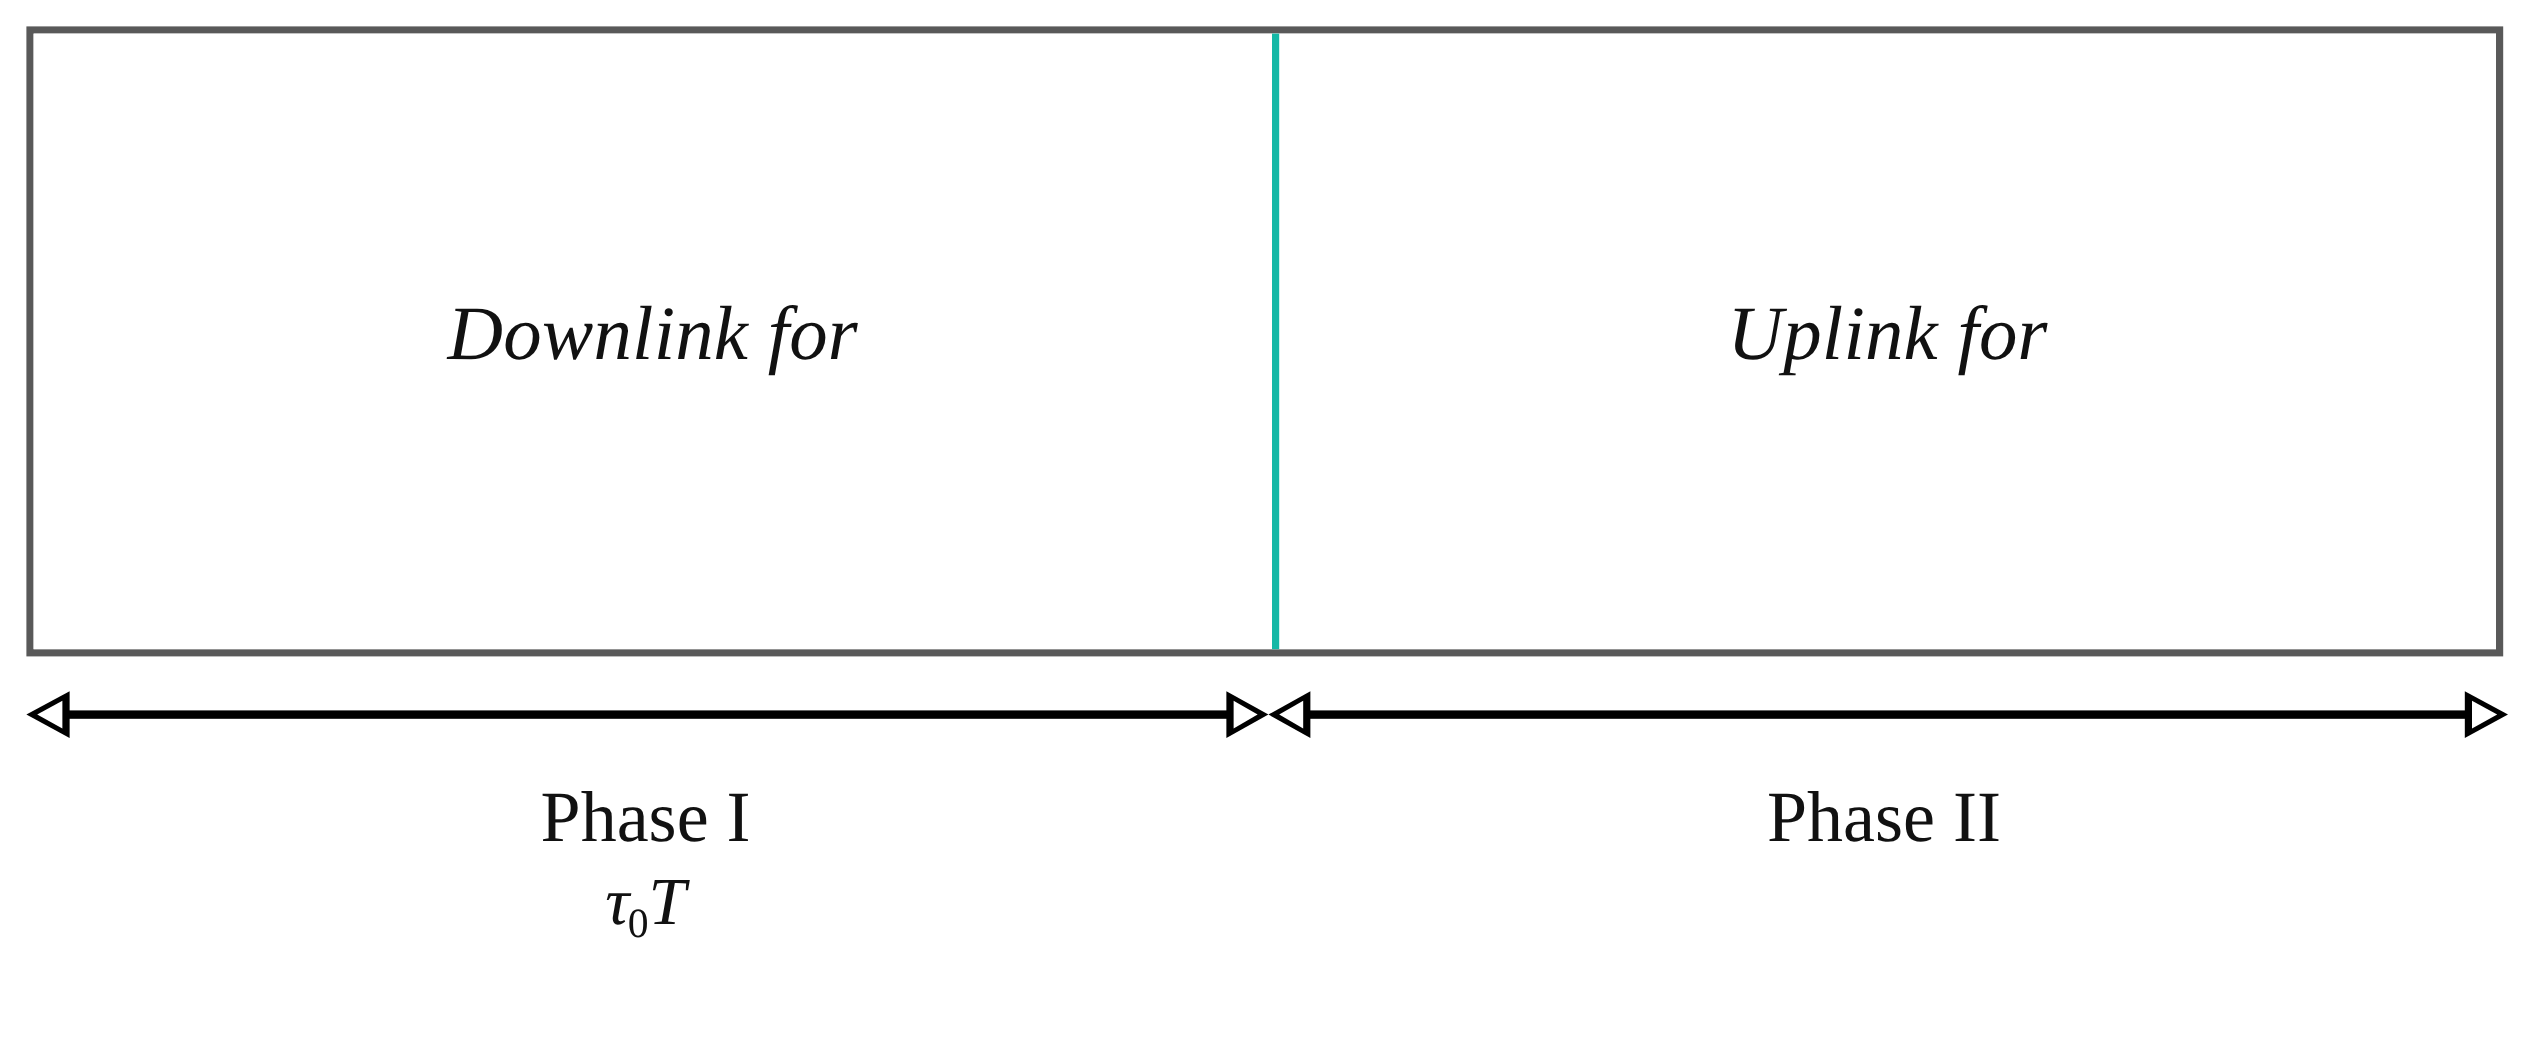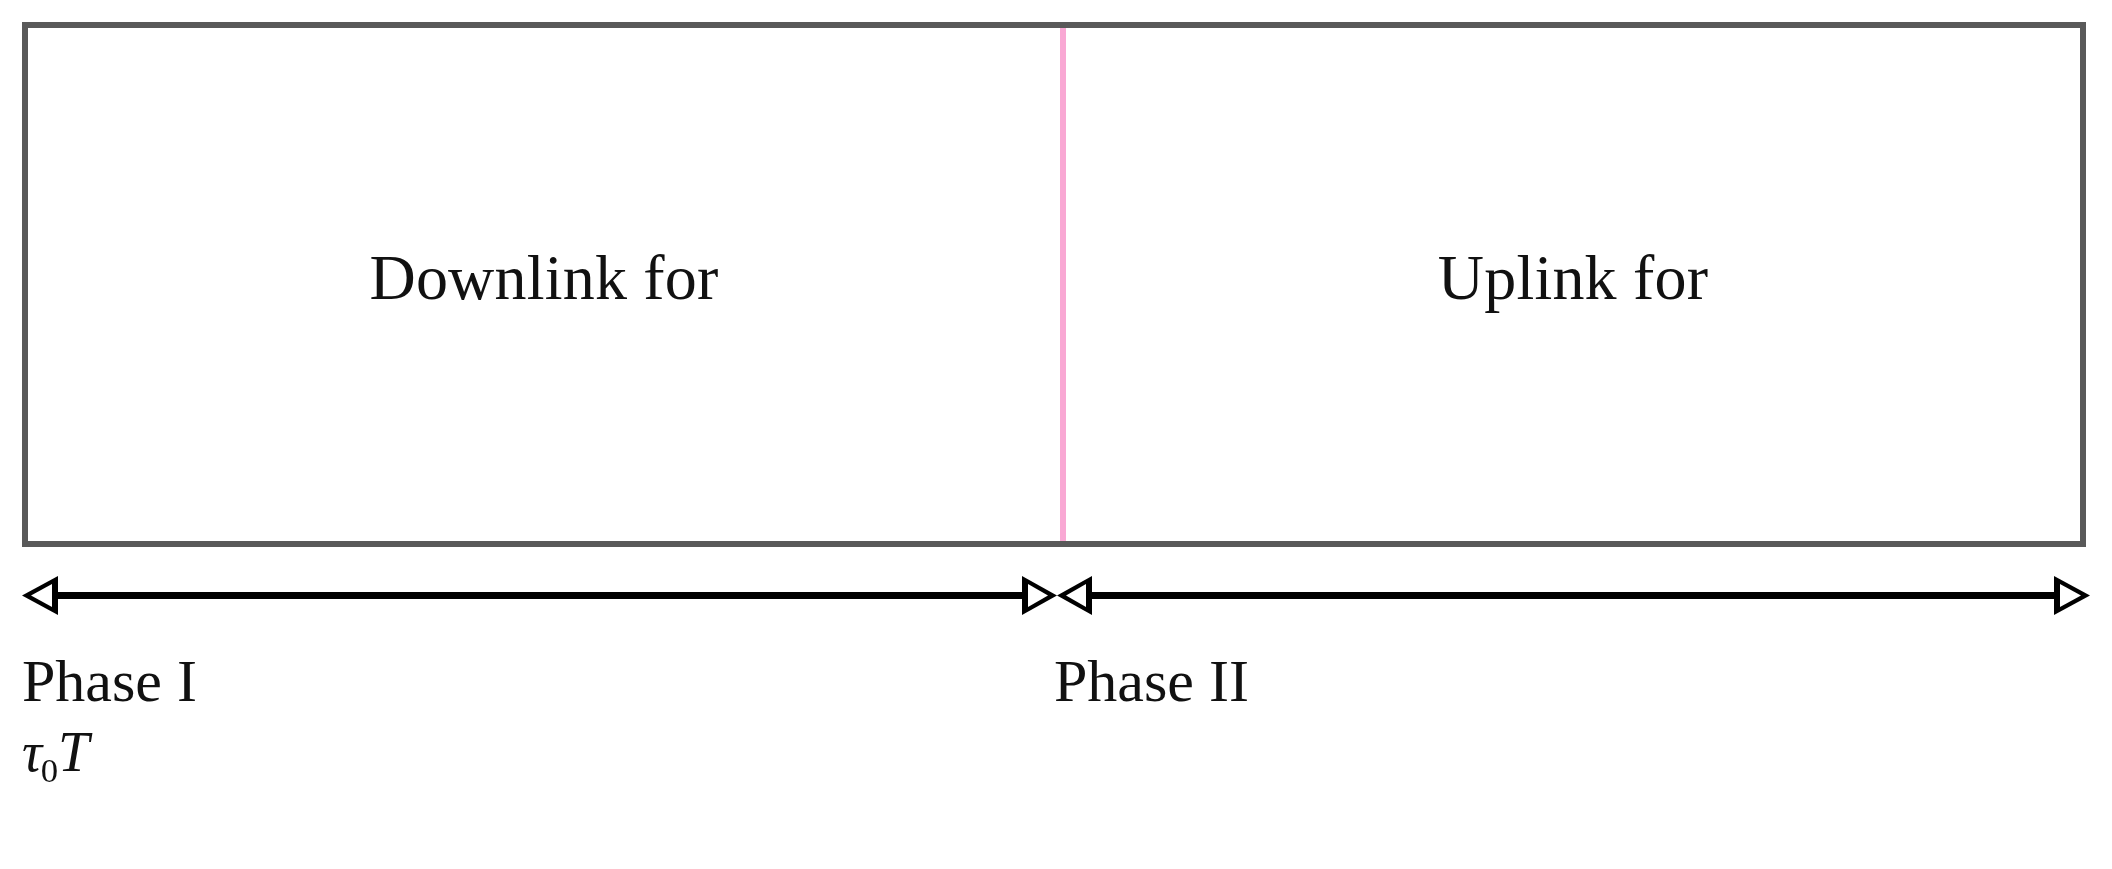--- a/index.html
+++ b/index.html
@@ -25,33 +25,34 @@
     position: absolute;
     left: 22px;
     top: 22px;
     width: 2064px;
     height: 525px;
     box-sizing: border-box;
     border: 6px solid #595959;
     background: #ffffff;
     display: flex;
     flex-direction: row;
+    font-style: italic;
   }
   .slot {
     position: relative;
     box-sizing: border-box;
     height: 100%;
     display: flex;
     flex-direction: column;
     align-items: center;
     justify-content: center;
     background: #ffffff;
   }
   .slot-left  { width: 1032px; }
-  .slot-right { width: 1020px; border-left: 6px solid #f9a8d4; }
+  .slot-right { width: 1020px; border-left: 6px solid #14b8a6; }
 
   .slot-line {
     font-size: 64px;
     line-height: 1.30;
     letter-spacing: 0.2px;
     white-space: nowrap;
     color: #111111;
     text-align: center;
   }
   .slot-line.l1 { margin-bottom: 14px; }
@@ -72,20 +73,21 @@
     left: 22px;
     top: 648px;
     width: 2064px;
     height: 200px;
     display: flex;
     flex-direction: row;
   }
   .caption {
     display: flex;
     flex-direction: column;
+    align-items: center;
   }
   .caption-left  { width: 1032px; }
   .caption-right { width: 1032px; gap: 19px; }
 
   .caption-title {
     font-size: 60px;
     line-height: 1.12;
     white-space: nowrap;
     color: #111111;
   }

